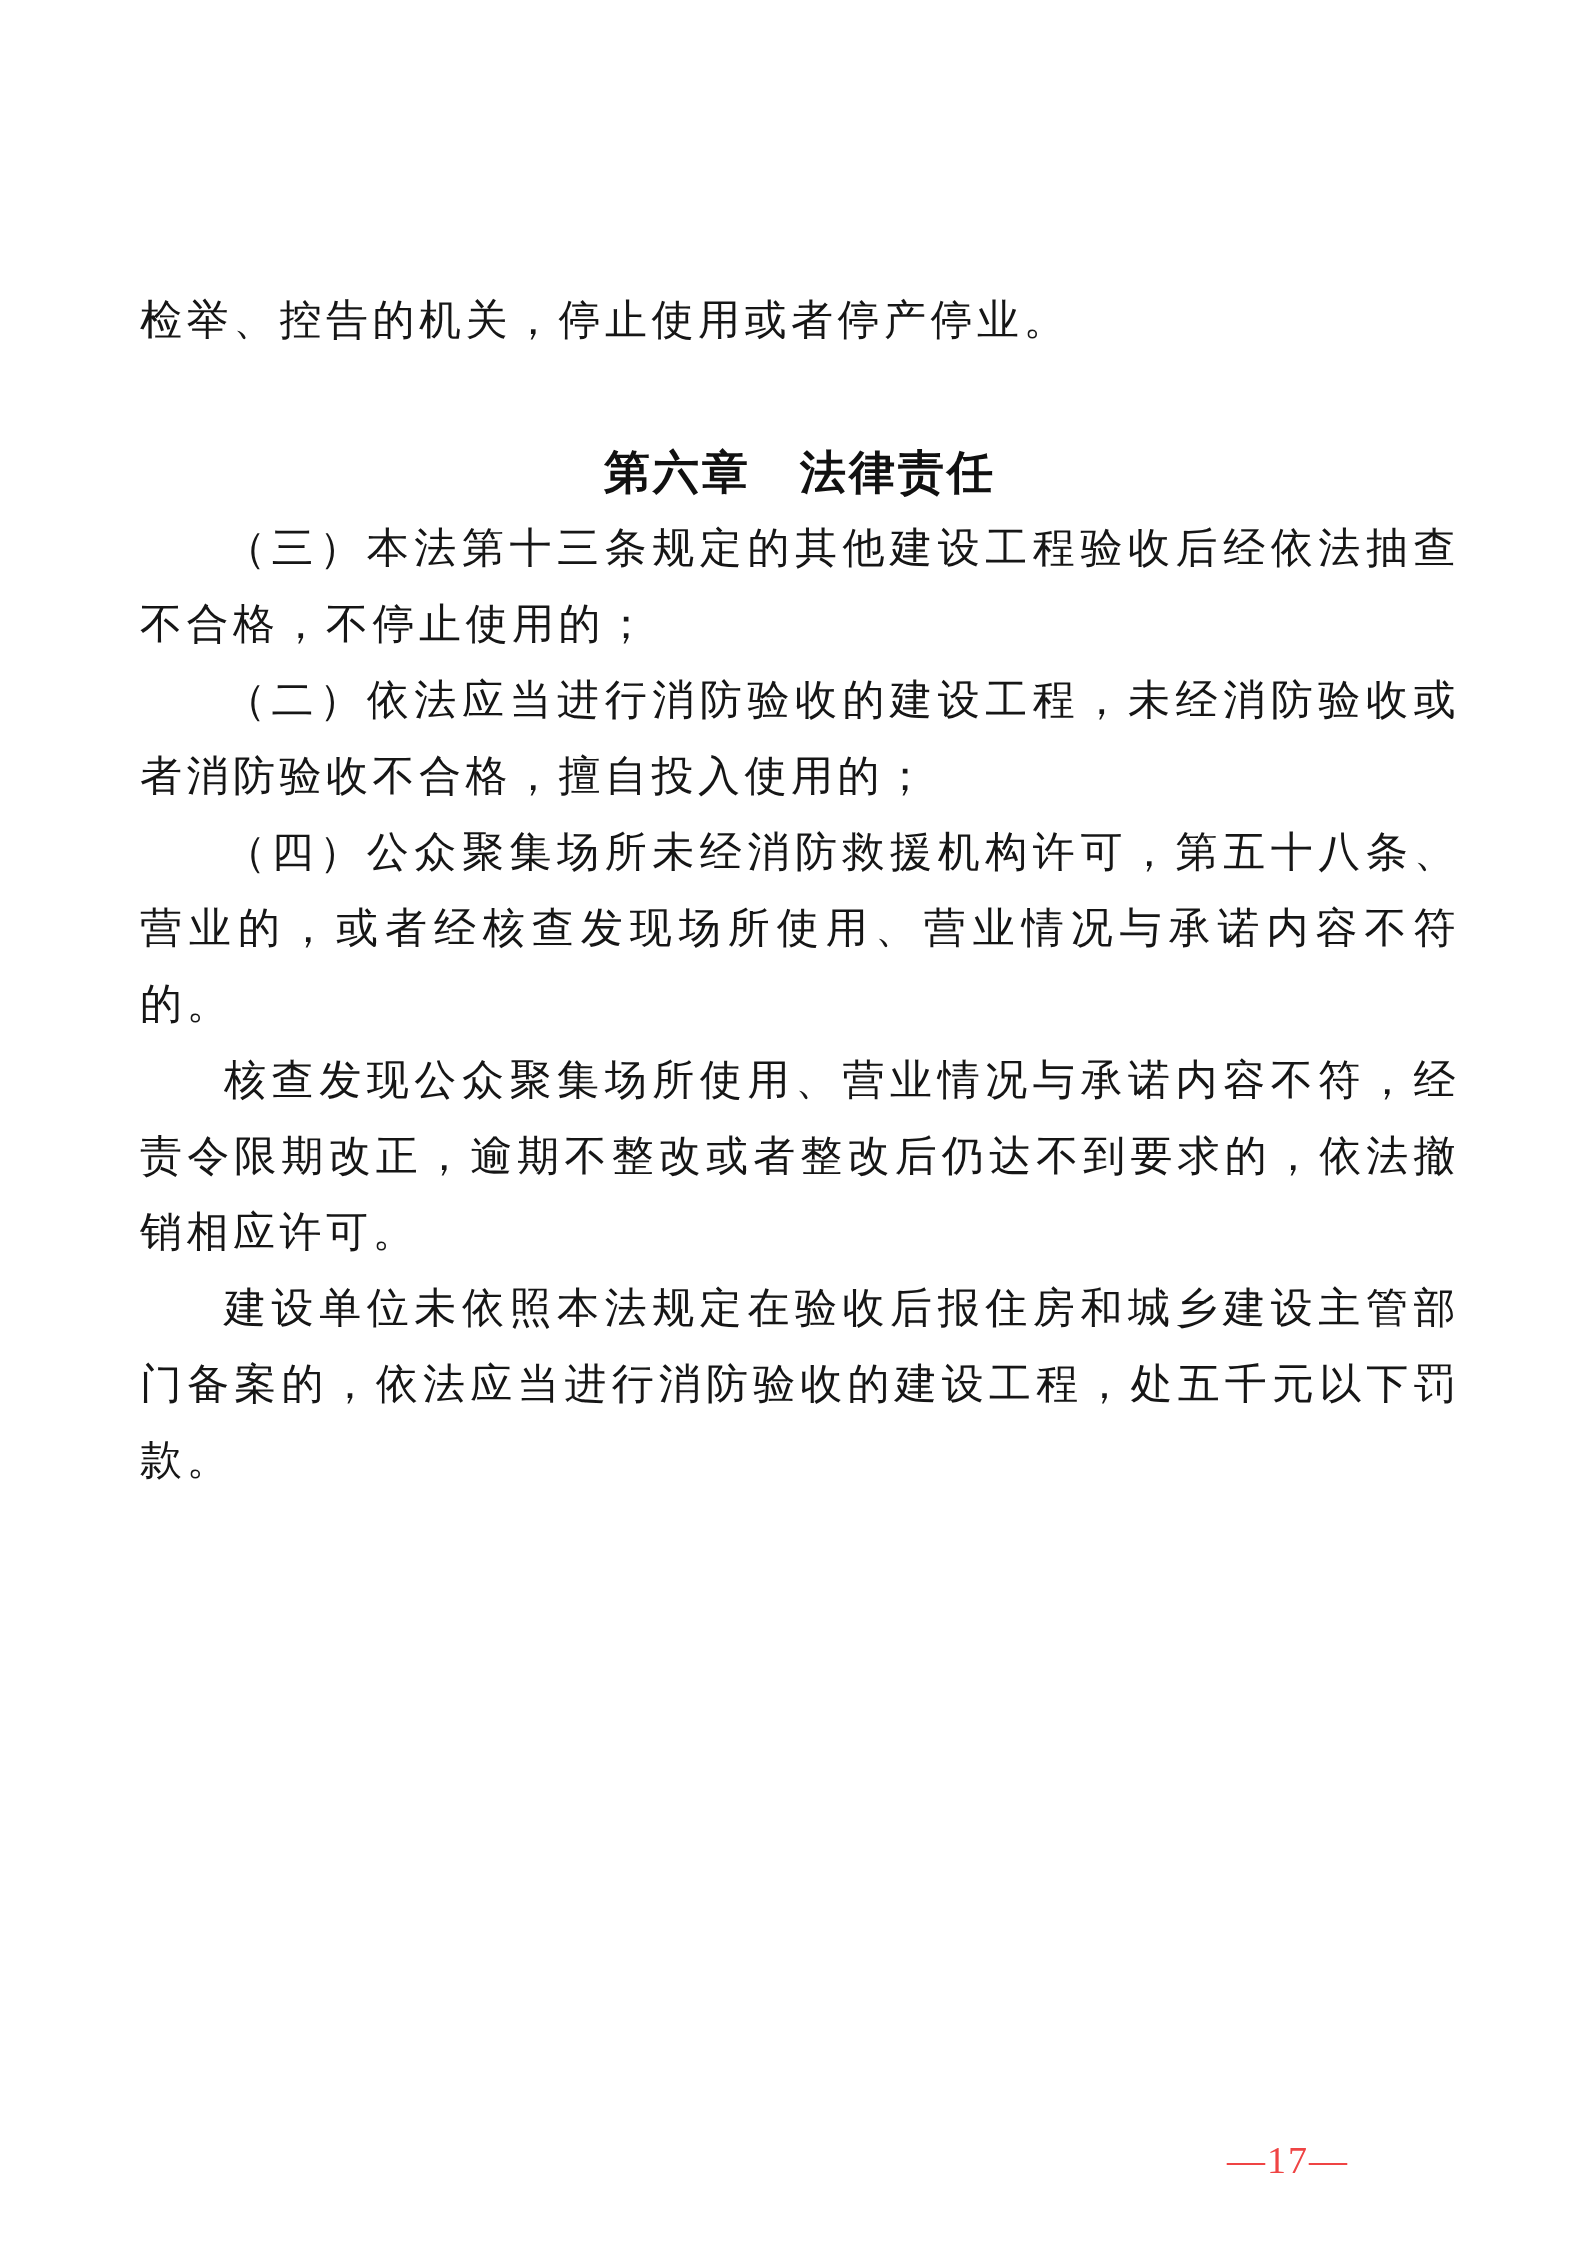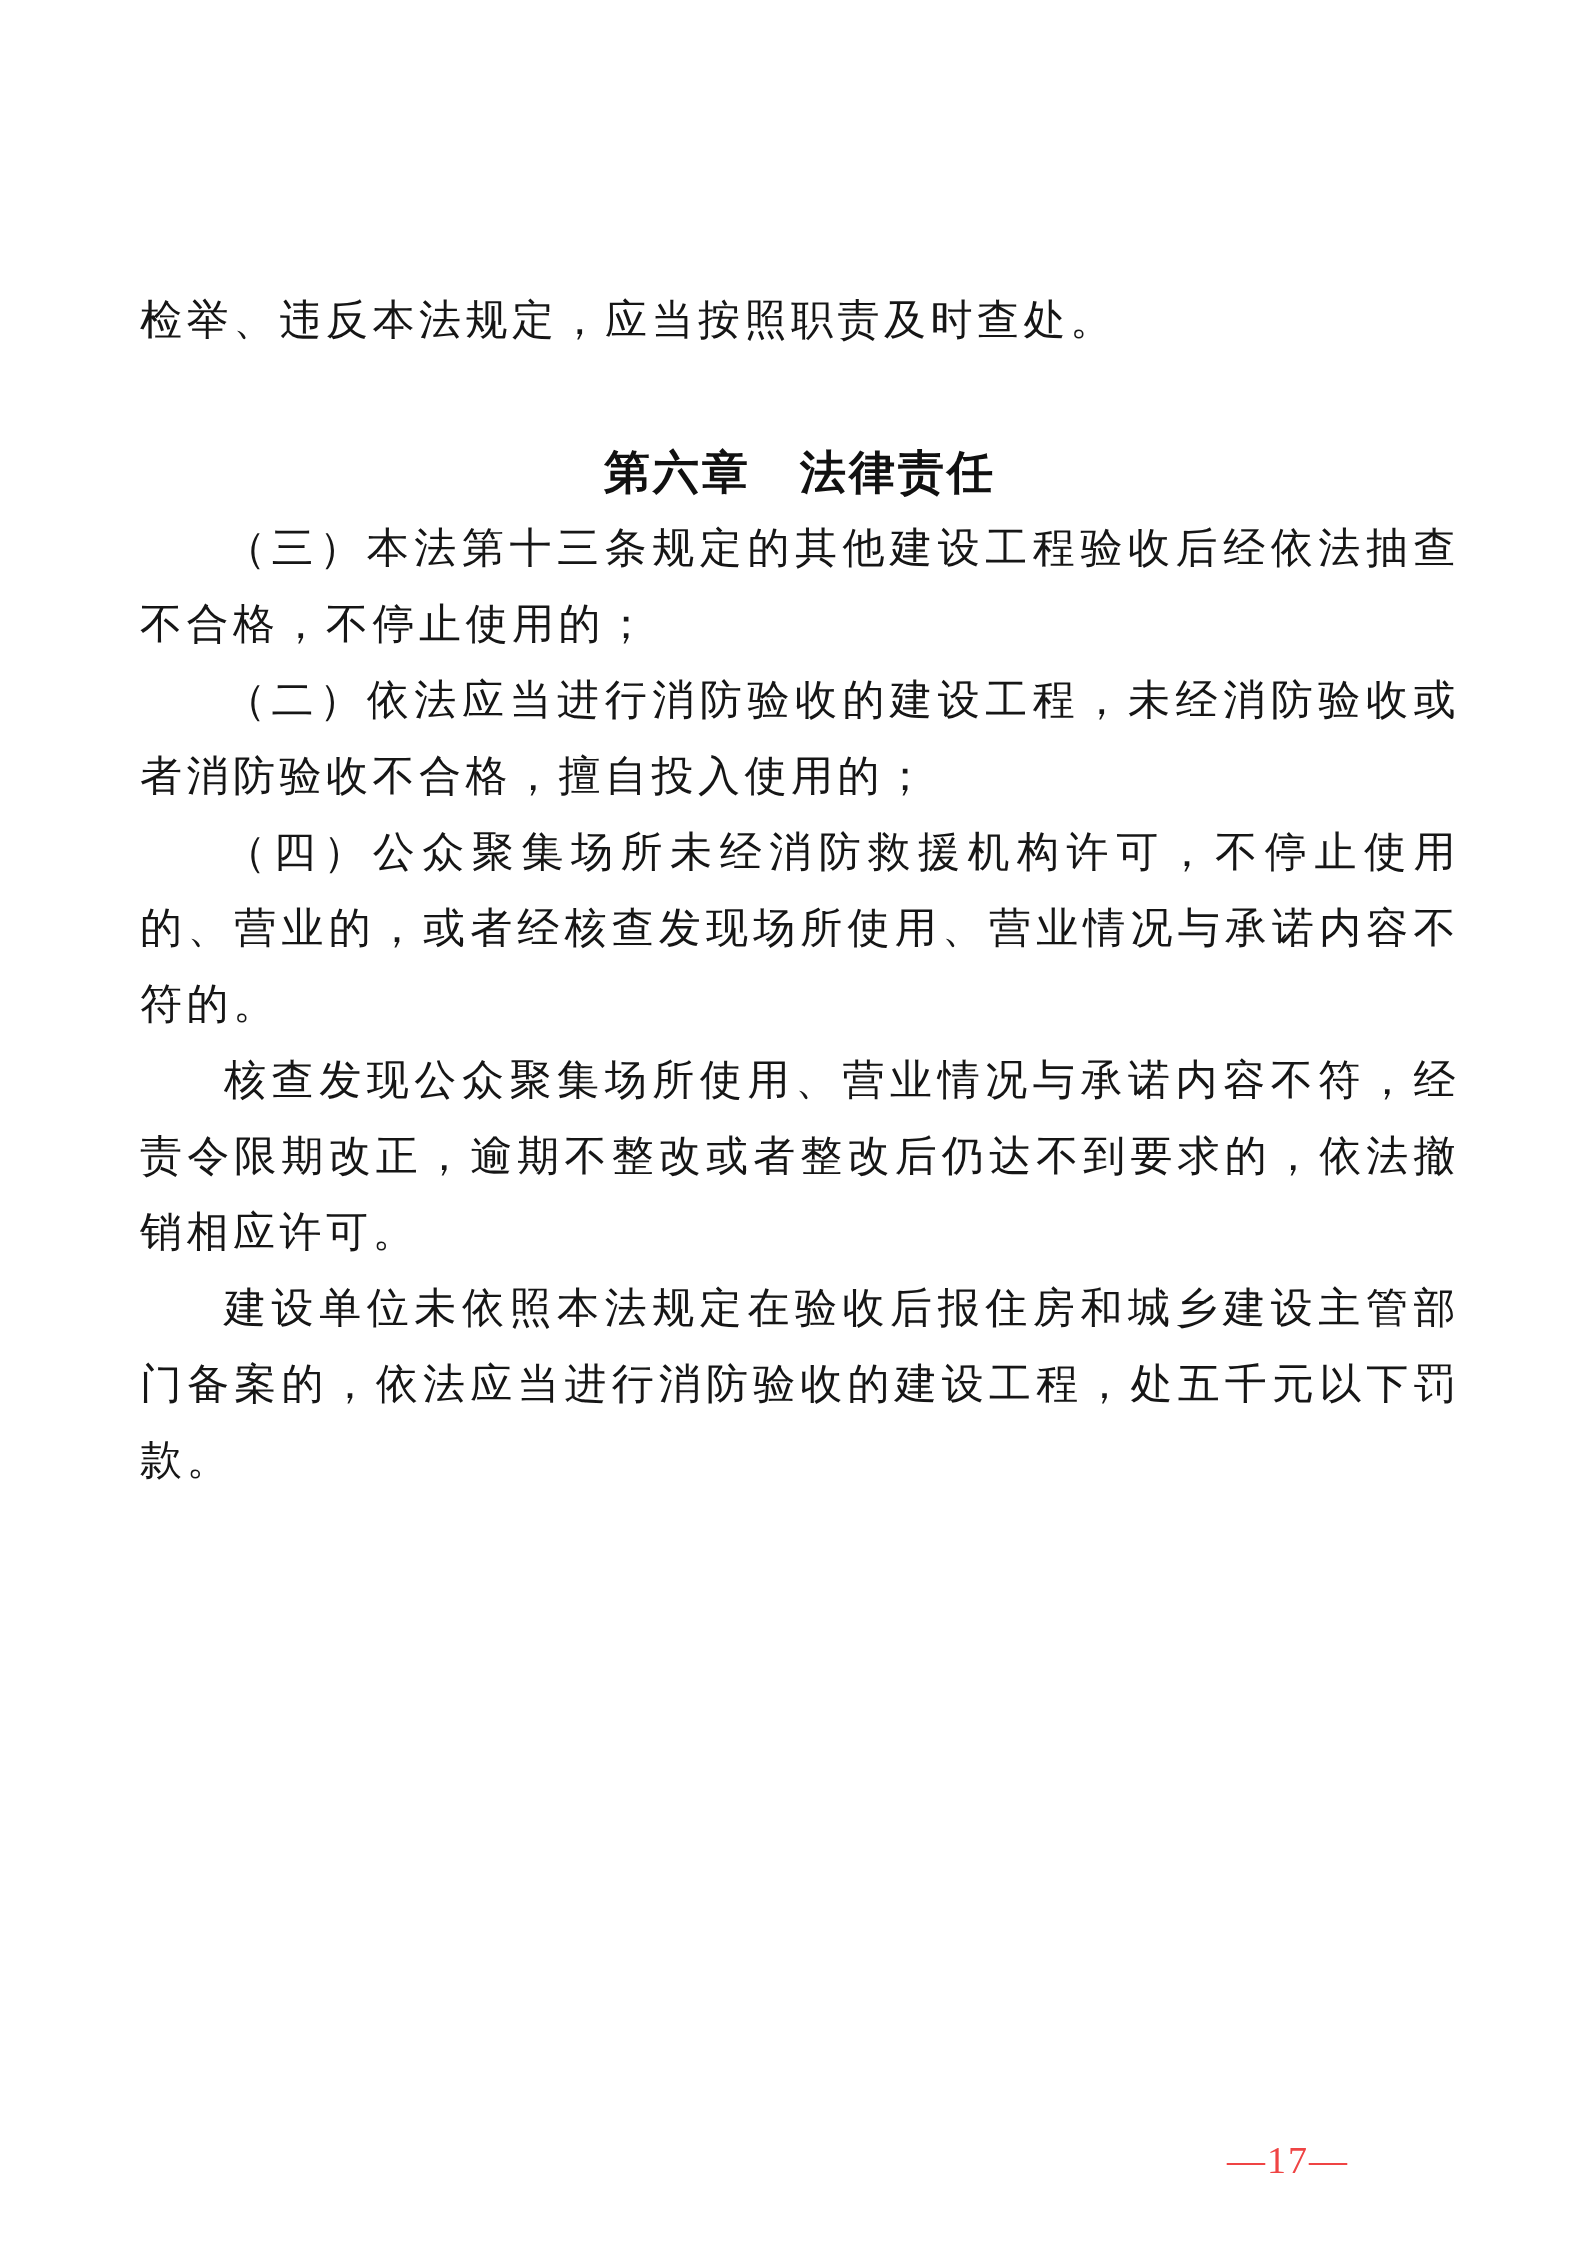--- a/index.html
+++ b/index.html
@@ -68,31 +68,31 @@
     color: #ef4444;
     font-family: "Liberation Serif", "DejaVu Serif", serif;
   }
 </style>
 </head>
 <body>
 
 <div class="page">
   <div class="content">
 
-    <p class="no-indent">检举、违反本法规定，应当按照职责及时查处。</p>
+    <p class="no-indent">检举、控告的机关，停止使用或者停产停业。</p>
 
     <h2 class="chapter">第六章　法律责任</h2>
 
 
 
     <p>（三）本法第十三条规定的其他建设工程验收后经依法抽查不合格，不停止使用的；</p>
 
     <p>（二）依法应当进行消防验收的建设工程，未经消防验收或者消防验收不合格，擅自投入使用的；</p>
 
-    <p>（四）公众聚集场所未经消防救援机构许可，不停止使用的、营业的，或者经核查发现场所使用、营业情况与承诺内容不符的。</p>
+    <p>（四）公众聚集场所未经消防救援机构许可，第五十八条、营业的，或者经核查发现场所使用、营业情况与承诺内容不符的。</p>
 
     <p>核查发现公众聚集场所使用、营业情况与承诺内容不符，经责令限期改正，逾期不整改或者整改后仍达不到要求的，依法撤销相应许可。</p>
 
     <p>建设单位未依照本法规定在验收后报住房和城乡建设主管部门备案的，依法应当进行消防验收的建设工程，处五千元以下罚款。</p>
 
   </div>
 
   <div class="page-number">—17—</div>
 </div>
 

